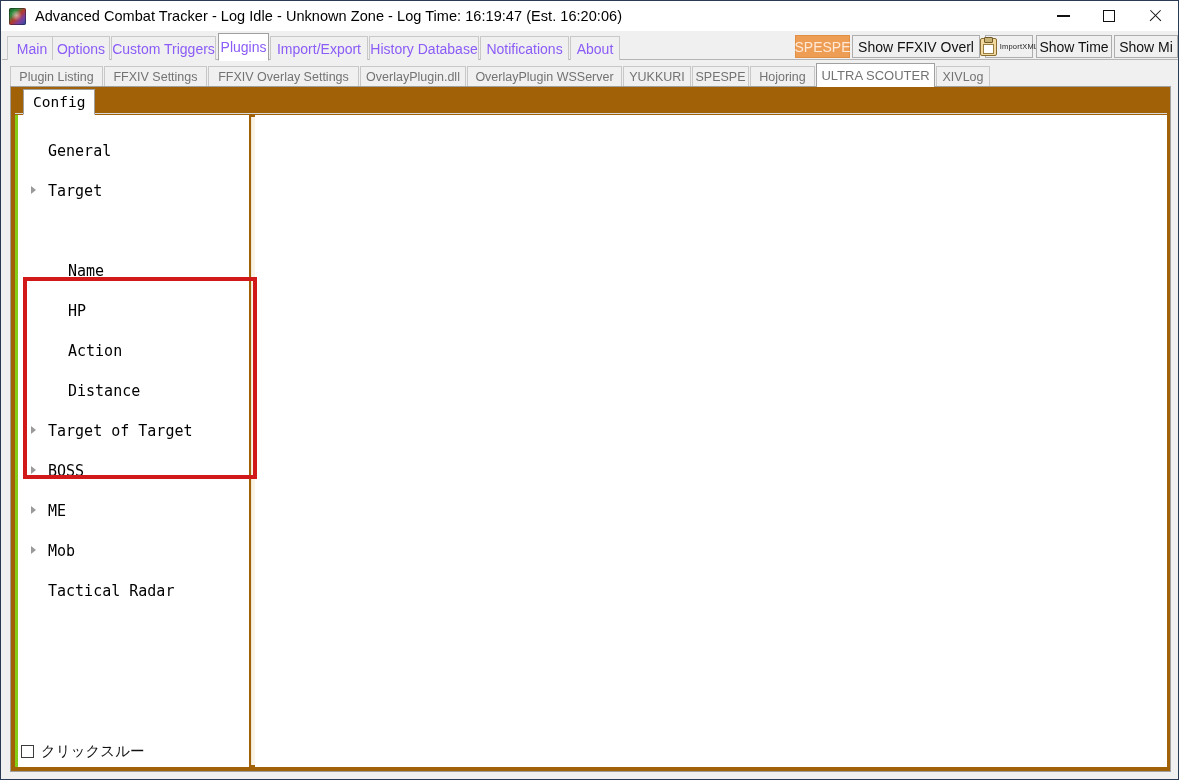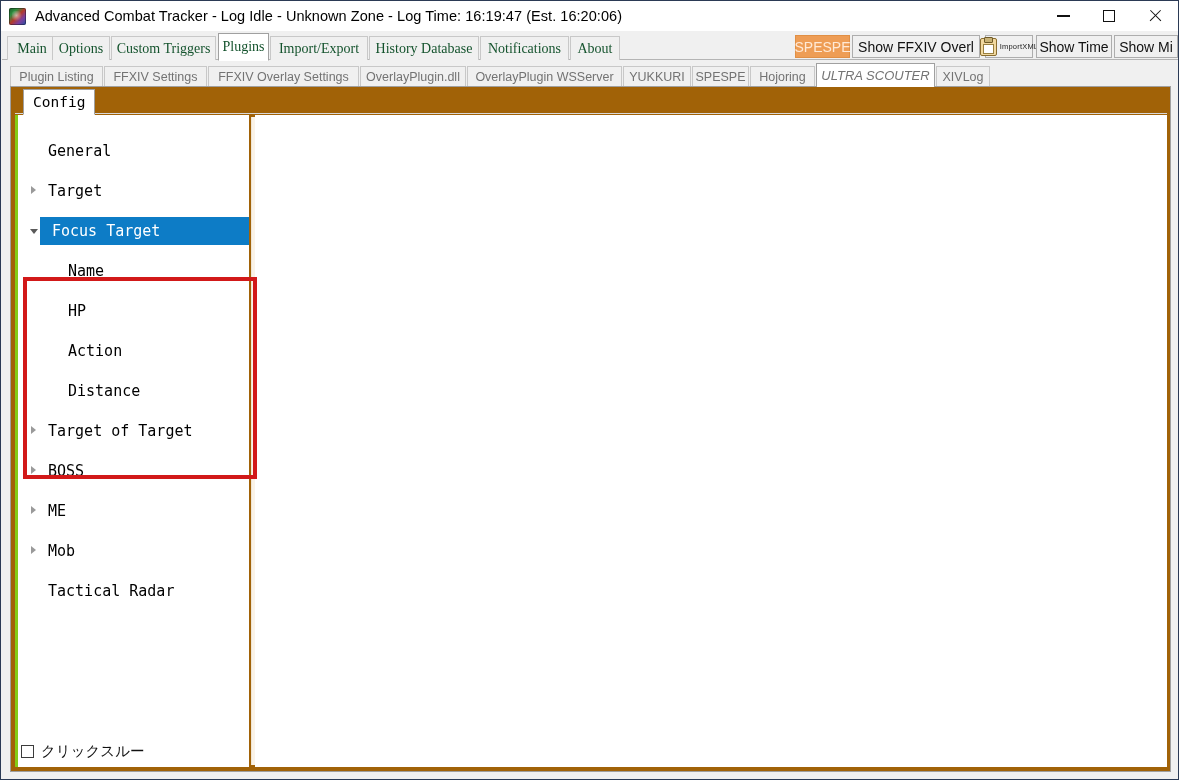--- a/index.html
+++ b/index.html
@@ -91,23 +91,22 @@
     position: absolute;
     top: 4px;
     height: 24px;
     box-sizing: border-box;
     background: #f0f0f0;
     border: 1px solid #c8c8c8;
     border-bottom: none;
     display: flex; align-items: center; justify-content: center;
     padding: 0 24px;
     font-size: 14px;
-    color: #14532d;
-    white-space: nowrap;
-    font-family: Liberation Serif, serif;
+    color: #8b5cf6;
+    white-space: nowrap;
   }
   #top-tabs .tab.selected {
     top: 1px;
     height: 28px;
     background: #ffffff;
     border: 1px solid #a0a0a0;
     border-bottom: 1px solid #ffffff;
     z-index: 5;
   }
 
@@ -174,21 +173,20 @@
     white-space: nowrap;
   }
   #plugin-tabs .ptab.selected {
     top: 0px;
     height: 24px;
     background: #ffffff;
     border: 1px solid #a0a0a0;
     border-bottom: none;
     font-size: 13px;
     z-index: 5;
-    font-style: italic;
   }
 
   
   #plugin-panel {
     position: absolute;
     left: 9px; top: 85px;
     width: 1161px; height: 686px;
     box-sizing: border-box;
     background: #a16207;
     border: 1px solid #a0a0a0;
@@ -400,27 +398,20 @@
     <div id="tree-pane">
         <div class="tree-item depth0" style="top: 22px; width: 234px;">
           <div class="tree-label" style="position: relative; z-index: 2; left: 30px;">General</div>
         </div>
         <div class="tree-item depth0" style="top: 62px; width: 234px;">
           <div class="arrow">
             <div class="arrow-right"></div>
           </div>
           <div class="tree-label" style="position: relative; z-index: 2; left: 30px;">Target</div>
         </div>
-        <div class="tree-item depth0 selected" style="top: 102px;">
-          <div class="tree-sel-bg"></div>
-          <div class="arrow" style="left: -10px;">
-            <div class="arrow-down"></div>
-          </div>
-          <div class="tree-label" style="position: relative; z-index: 2; left: 12px;">Focus Target</div>
-        </div>
         <div class="tree-item depth1" style="top: 142px; width: 234px;">
           <div class="tree-label" style="position: relative; z-index: 2; left: 50px;">Name</div>
         </div>
         <div class="tree-item depth1" style="top: 182px; width: 234px;">
           <div class="tree-label" style="position: relative; z-index: 2; left: 50px;">HP</div>
         </div>
         <div class="tree-item depth1" style="top: 222px; width: 234px;">
           <div class="tree-label" style="position: relative; z-index: 2; left: 50px;">Action</div>
         </div>
         <div class="tree-item depth1" style="top: 262px; width: 234px;">

